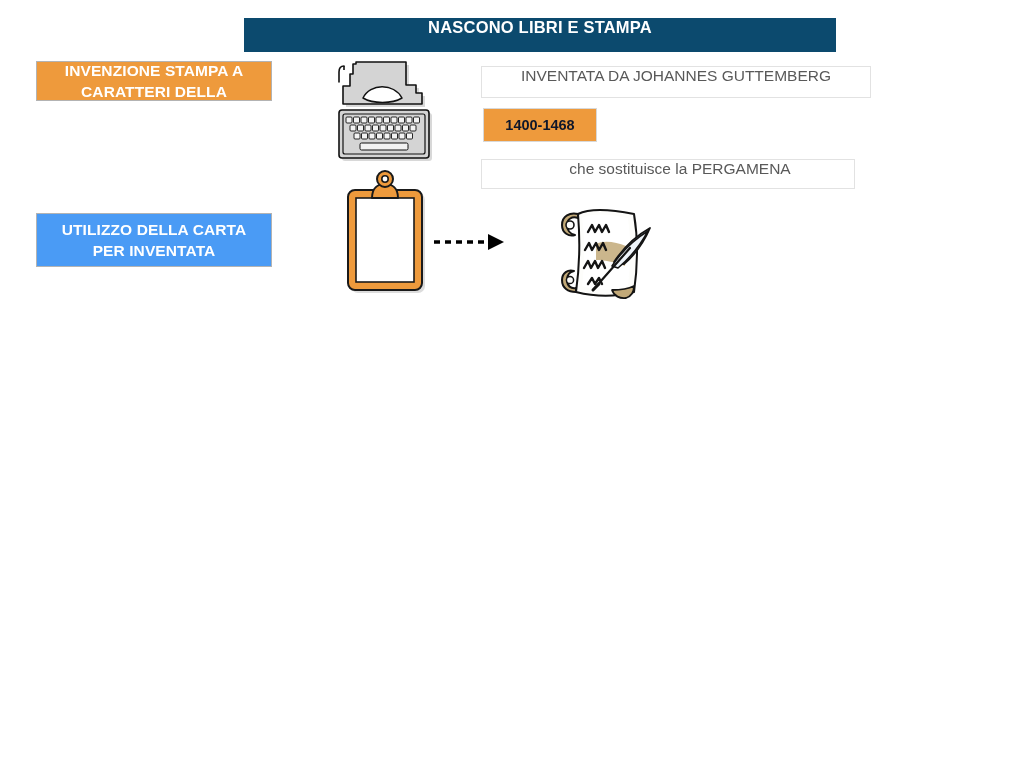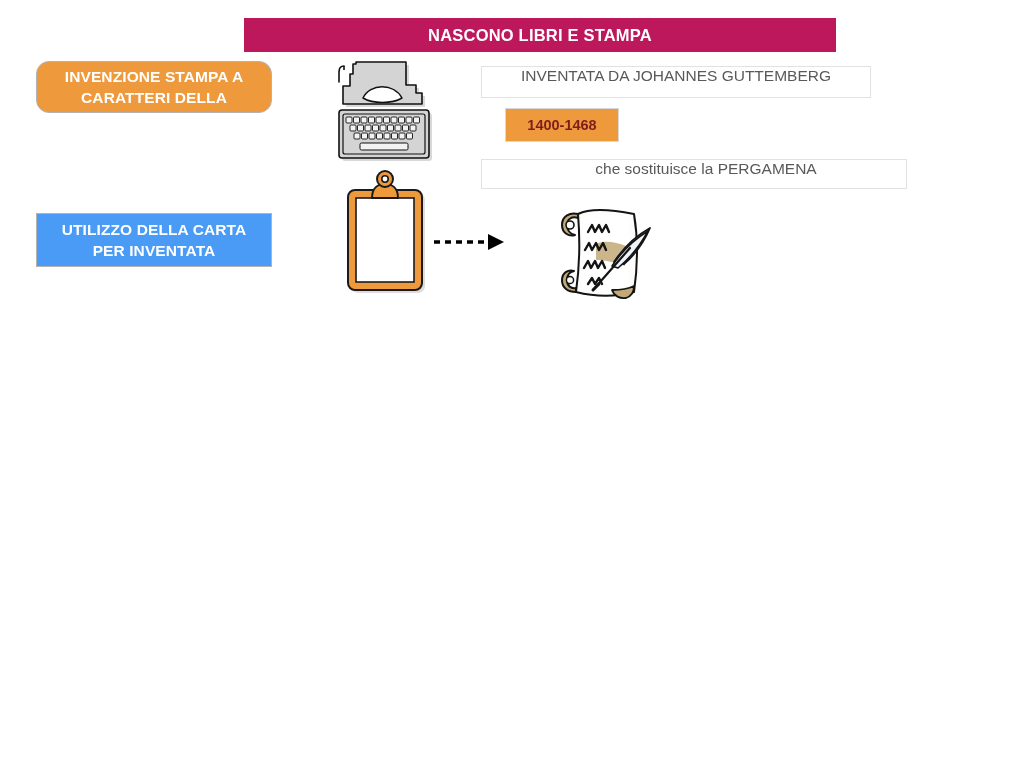--- a/index.html
+++ b/index.html
@@ -16,23 +16,22 @@
     -webkit-font-smoothing: antialiased;
   }
 
   
   #title-bar {
     position: absolute;
     left: 244px;
     top: 18px;
     width: 592px;
     height: 34px;
-    background: #be185d;
-    display: flex;
-    align-items: center;
+    background: #0c4a6e;
+    display: flex;
     justify-content: center;
   }
   #title-bar .title-text {
     color: #ffffff;
     font-size: 16.5px;
     font-weight: bold;
     letter-spacing: 0.2px;
     white-space: nowrap;
   }
 
@@ -48,23 +47,22 @@
     color: #ffffff;
     font-weight: bold;
     font-size: 15.5px;
     line-height: 21px;
     letter-spacing: 0.1px;
   }
   #box-stampa {
     left: 36px;
     top: 61px;
     width: 236px;
-    height: 52px;
+    height: 40px;
     background: #EE9A3C;
-    border-radius: 13px;
   }
   #box-carta {
     left: 36px;
     top: 213px;
     width: 236px;
     height: 54px;
     background: #4A9BF5;
     align-items: center;
   }
 
@@ -83,39 +81,39 @@
   }
   #box-inventata {
     left: 481px;
     top: 66px;
     width: 390px;
     height: 32px;
   }
   #box-pergamena {
     left: 481px;
     top: 159px;
-    width: 426px;
+    width: 374px;
     height: 30px;
     padding-left: 24px;
   }
 
   
   #box-date {
     position: absolute;
-    left: 505px;
+    left: 483px;
     top: 108px;
     width: 114px;
     height: 34px;
     box-sizing: border-box;
     background: #EE9A3C;
     border: 1px solid #d8d8d8;
     display: flex;
     align-items: center;
     justify-content: center;
-    color: #7f1d1d;
+    color: #0f172a;
     font-weight: bold;
     font-size: 14.5px;
   }
 
   
   #typewriter-illustration {
     position: absolute;
     left: 330px;
     top: 58px;
     width: 118px;

